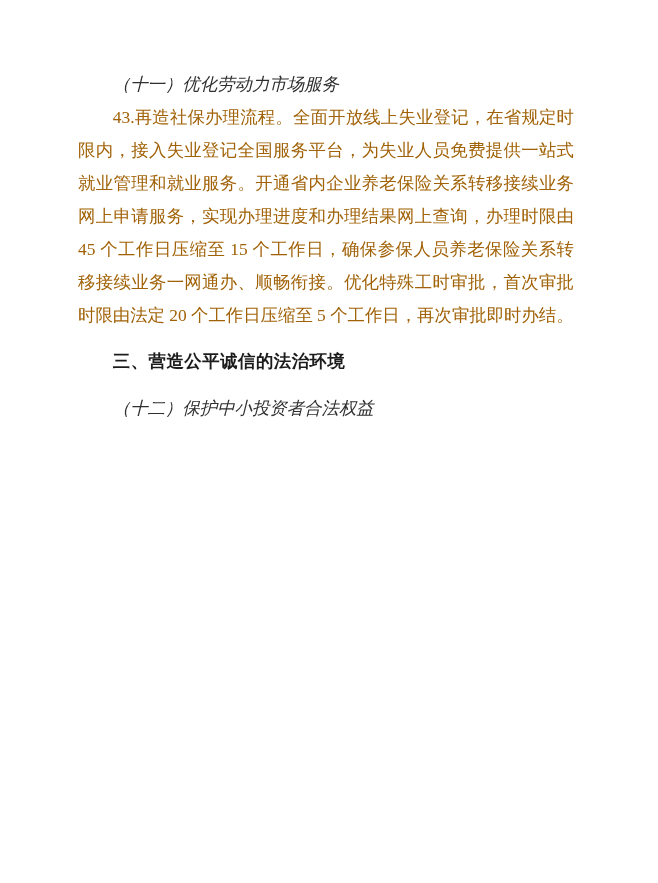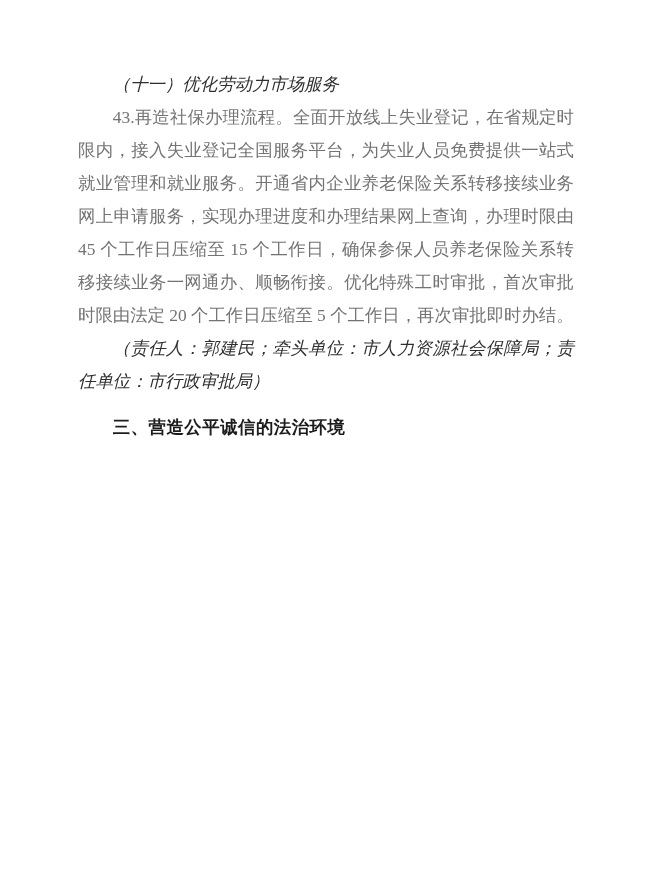--- a/index.html
+++ b/index.html
@@ -24,21 +24,21 @@
     font-size: 17.4px;
     line-height: 33px;
     text-align: justify;
     text-justify: inter-character;
     text-spacing-trim: space-all;
     line-break: strict;
   }
   .para {
     margin: 0;
     text-indent: 2em;
-    color: #737373;
+    color: #a16207;
   }
   .kaiti {
     font-style: italic;
     color: #2f2f2f;
   }
   .sub-heading {
     margin: 0;
     font-weight: normal;
     font-size: 17.4px;
     line-height: 33px;
@@ -78,24 +78,24 @@
 
 <div class="page">
 
   <div class="body-text">
 
     <h3 class="sub-heading kaiti">（十一）优化劳动力市场服务</h3>
 
     <p class="para">43.再造社保办理流程。全面开放线上失业登记，在省规定时限内，接入失业登记全国服务平台，为失业人员免费提供一站式就业管理和就业服务。开通省内企业养老保险关系转移接续业务网上申请服务，实现办理进度和办理结果网上查询，办理时限由 45 个工作日压缩至 15 个工作日，确保参保人员养老保险关系转移接续业务一网通办、顺畅衔接。优化特殊工时审批，首次审批时限由法定 20 个工作日压缩至 5 个工作日，再次审批即时办结。</p>
 
 
-    <p class="para kaiti">（责任人：郭建民；牵头单位：市人力资源社会保障局；责任单位：市行政审批局）</p>
 
     <h2 class="major-heading">三、营造公平诚信的法治环境</h2>
 
+    <h3 class="sub-heading kaiti gap-above">（十二）保护中小投资者合法权益</h3>
 
 
   </div>
 
   <div class="footer">
     <span class="dash">—</span><span class="num">8</span><span class="dash">—</span>
   </div>
 
 </div>
 

